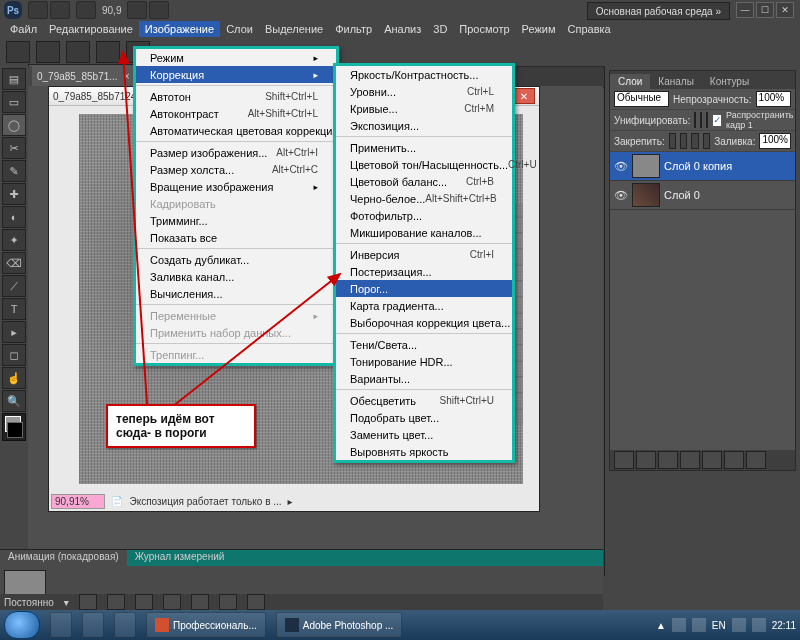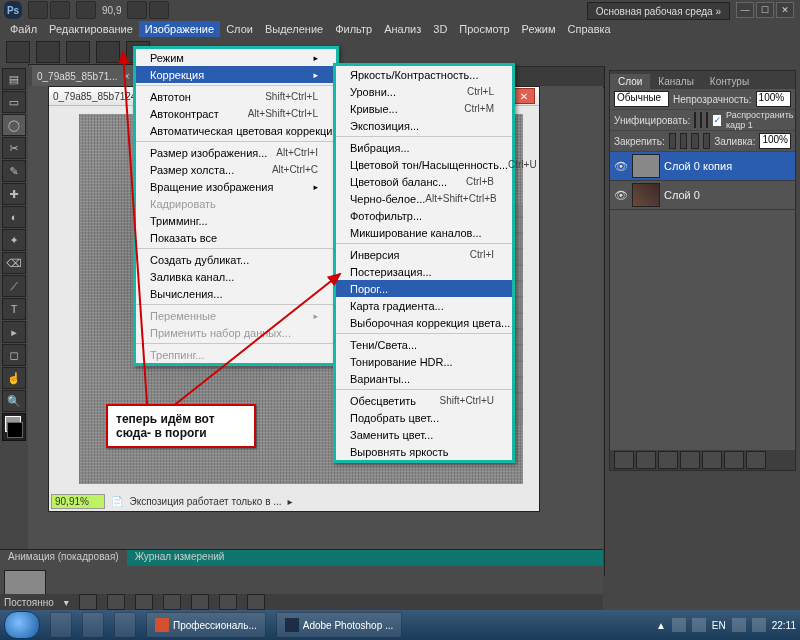--- a/index.html
+++ b/index.html
@@ -34,21 +34,21 @@
 .canvas{margin:8px 16px 0 30px;height:370px;background:#8d8d8d;position:relative;overflow:hidden}
 .emb{position:absolute;inset:0;background:
  repeating-linear-gradient(0deg,rgba(255,255,255,.12) 0 1px,transparent 1px 3px),
  repeating-linear-gradient(90deg,rgba(0,0,0,.15) 0 1px,transparent 1px 3px),
  radial-gradient(circle at 30% 40%,rgba(0,0,0,.2),transparent 40%),
  linear-gradient(#8a8a8a,#888)}
 .bricks{position:absolute;right:0;top:90px;width:160px;height:220px;background:
  repeating-linear-gradient(0deg,#7f7f7f 0 14px,#6f6f6f 14px 16px),
  repeating-linear-gradient(90deg,transparent 0 28px,#6f6f6f 28px 30px);opacity:.6}
 .docstat{position:absolute;left:2px;bottom:2px;height:16px;display:flex;align-items:center;font-size:10px;color:#333;gap:6px}
-.docstat .pct{width:46px;background:#bef264;border:1px solid #999;padding:1px 3px}
+.docstat .pct{width:46px;background:#f9a8d4;border:1px solid #999;padding:1px 3px}
 .menu{position:absolute;background:#f2f2f2;border:3px solid #14b8a6;box-shadow:2px 2px 4px rgba(0,0,0,.4);font-size:11px;color:#000}
 .menu .row{display:flex;align-items:center;height:17px;padding:0 18px 0 14px;white-space:nowrap}
 .menu .row.arr:after{content:"▸";margin-left:auto;font-size:9px}
 .menu .row.sc:after{content:attr(data-sc);margin-left:auto;color:#444;font-size:10px}
 .menu .row.hl{background:#2a5db0;color:#fff}
 .menu .row.dis{color:#9a9a9a}
 .menu hr{margin:2px 0;border:none;border-top:1px solid #c8c8c8}
 #menu1{left:133px;top:46px;width:200px}
 #menu2{left:333px;top:63px;width:176px}
 .callout{position:absolute;left:106px;top:404px;width:130px;background:#fff;border:2px solid #c00;padding:6px 8px;font-size:12px;font-weight:bold;color:#111;box-shadow:1px 1px 2px rgba(0,0,0,.4)}
@@ -207,21 +207,21 @@
     <div class="row dis">Применить набор данных...</div>
     <hr>
     <div class="row dis">Треппинг...</div>
   </div>
 <div class="menu" id="menu2">
     <div class="row">Яркость/Контрастность...</div>
     <div class="row sc" data-sc="Ctrl+L">Уровни...</div>
     <div class="row sc" data-sc="Ctrl+M">Кривые...</div>
     <div class="row">Экспозиция...</div>
     <hr>
-    <div class="row">Вибрация...</div>
+    <div class="row">Применить...</div>
     <div class="row sc" data-sc="Ctrl+U">Цветовой тон/Насыщенность...</div>
     <div class="row sc" data-sc="Ctrl+B">Цветовой баланс...</div>
     <div class="row sc" data-sc="Alt+Shift+Ctrl+B">Черно-белое...</div>
     <div class="row">Фотофильтр...</div>
     <div class="row">Микширование каналов...</div>
     <hr>
     <div class="row sc" data-sc="Ctrl+I">Инверсия</div>
     <div class="row">Постеризация...</div>
     <div class="row hl">Порог...</div>
     <div class="row">Карта градиента...</div>

